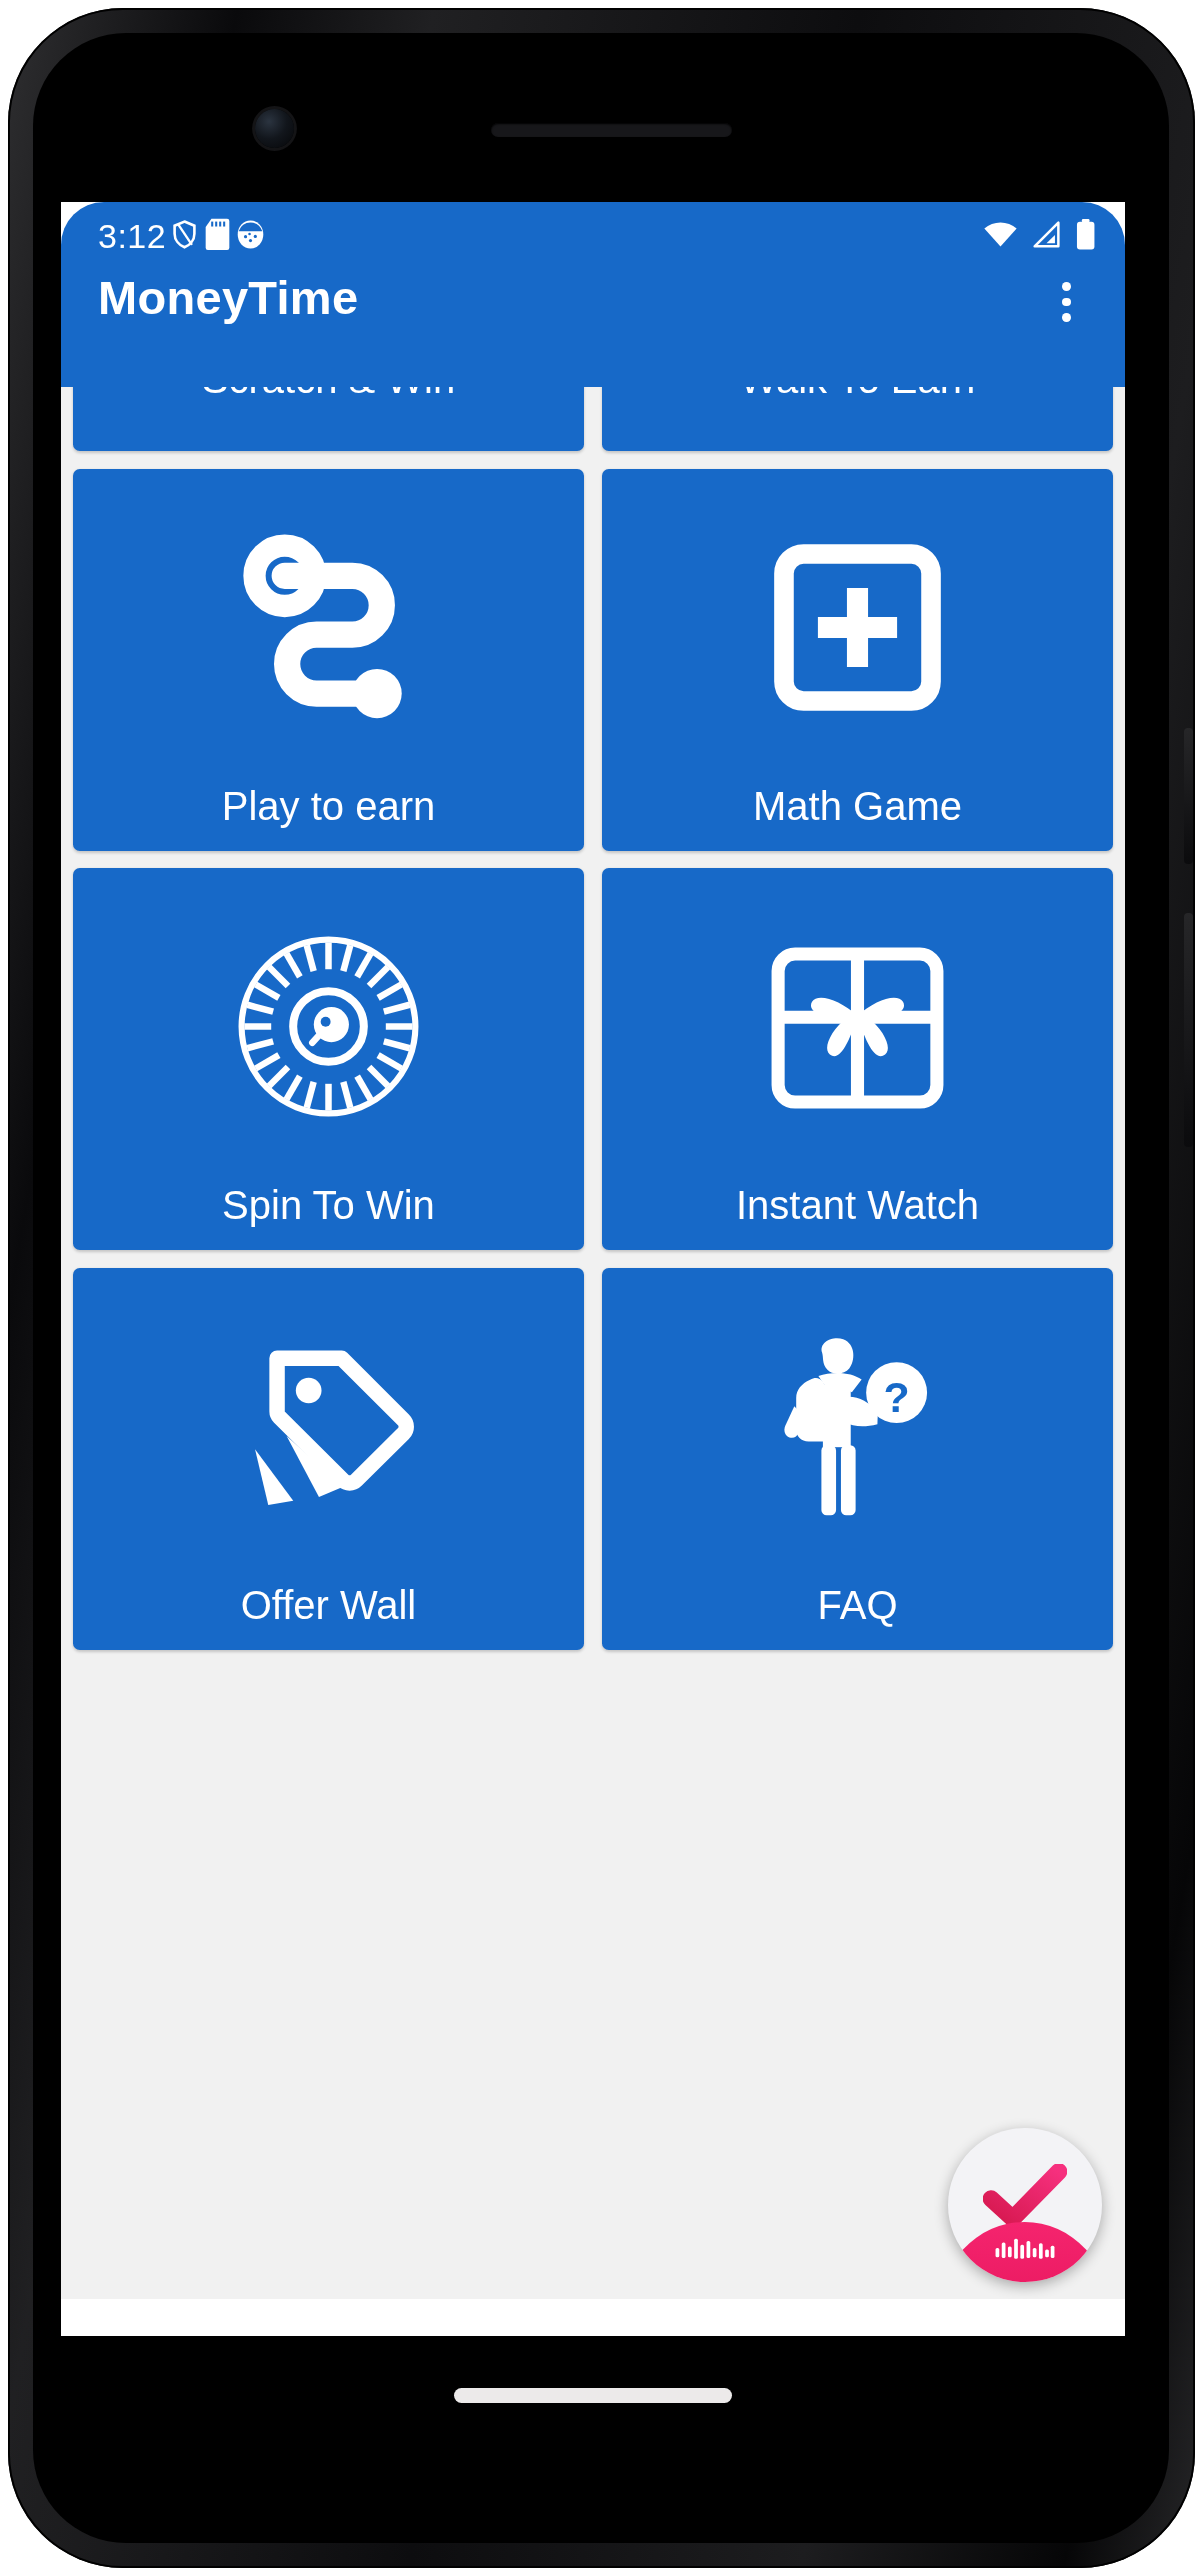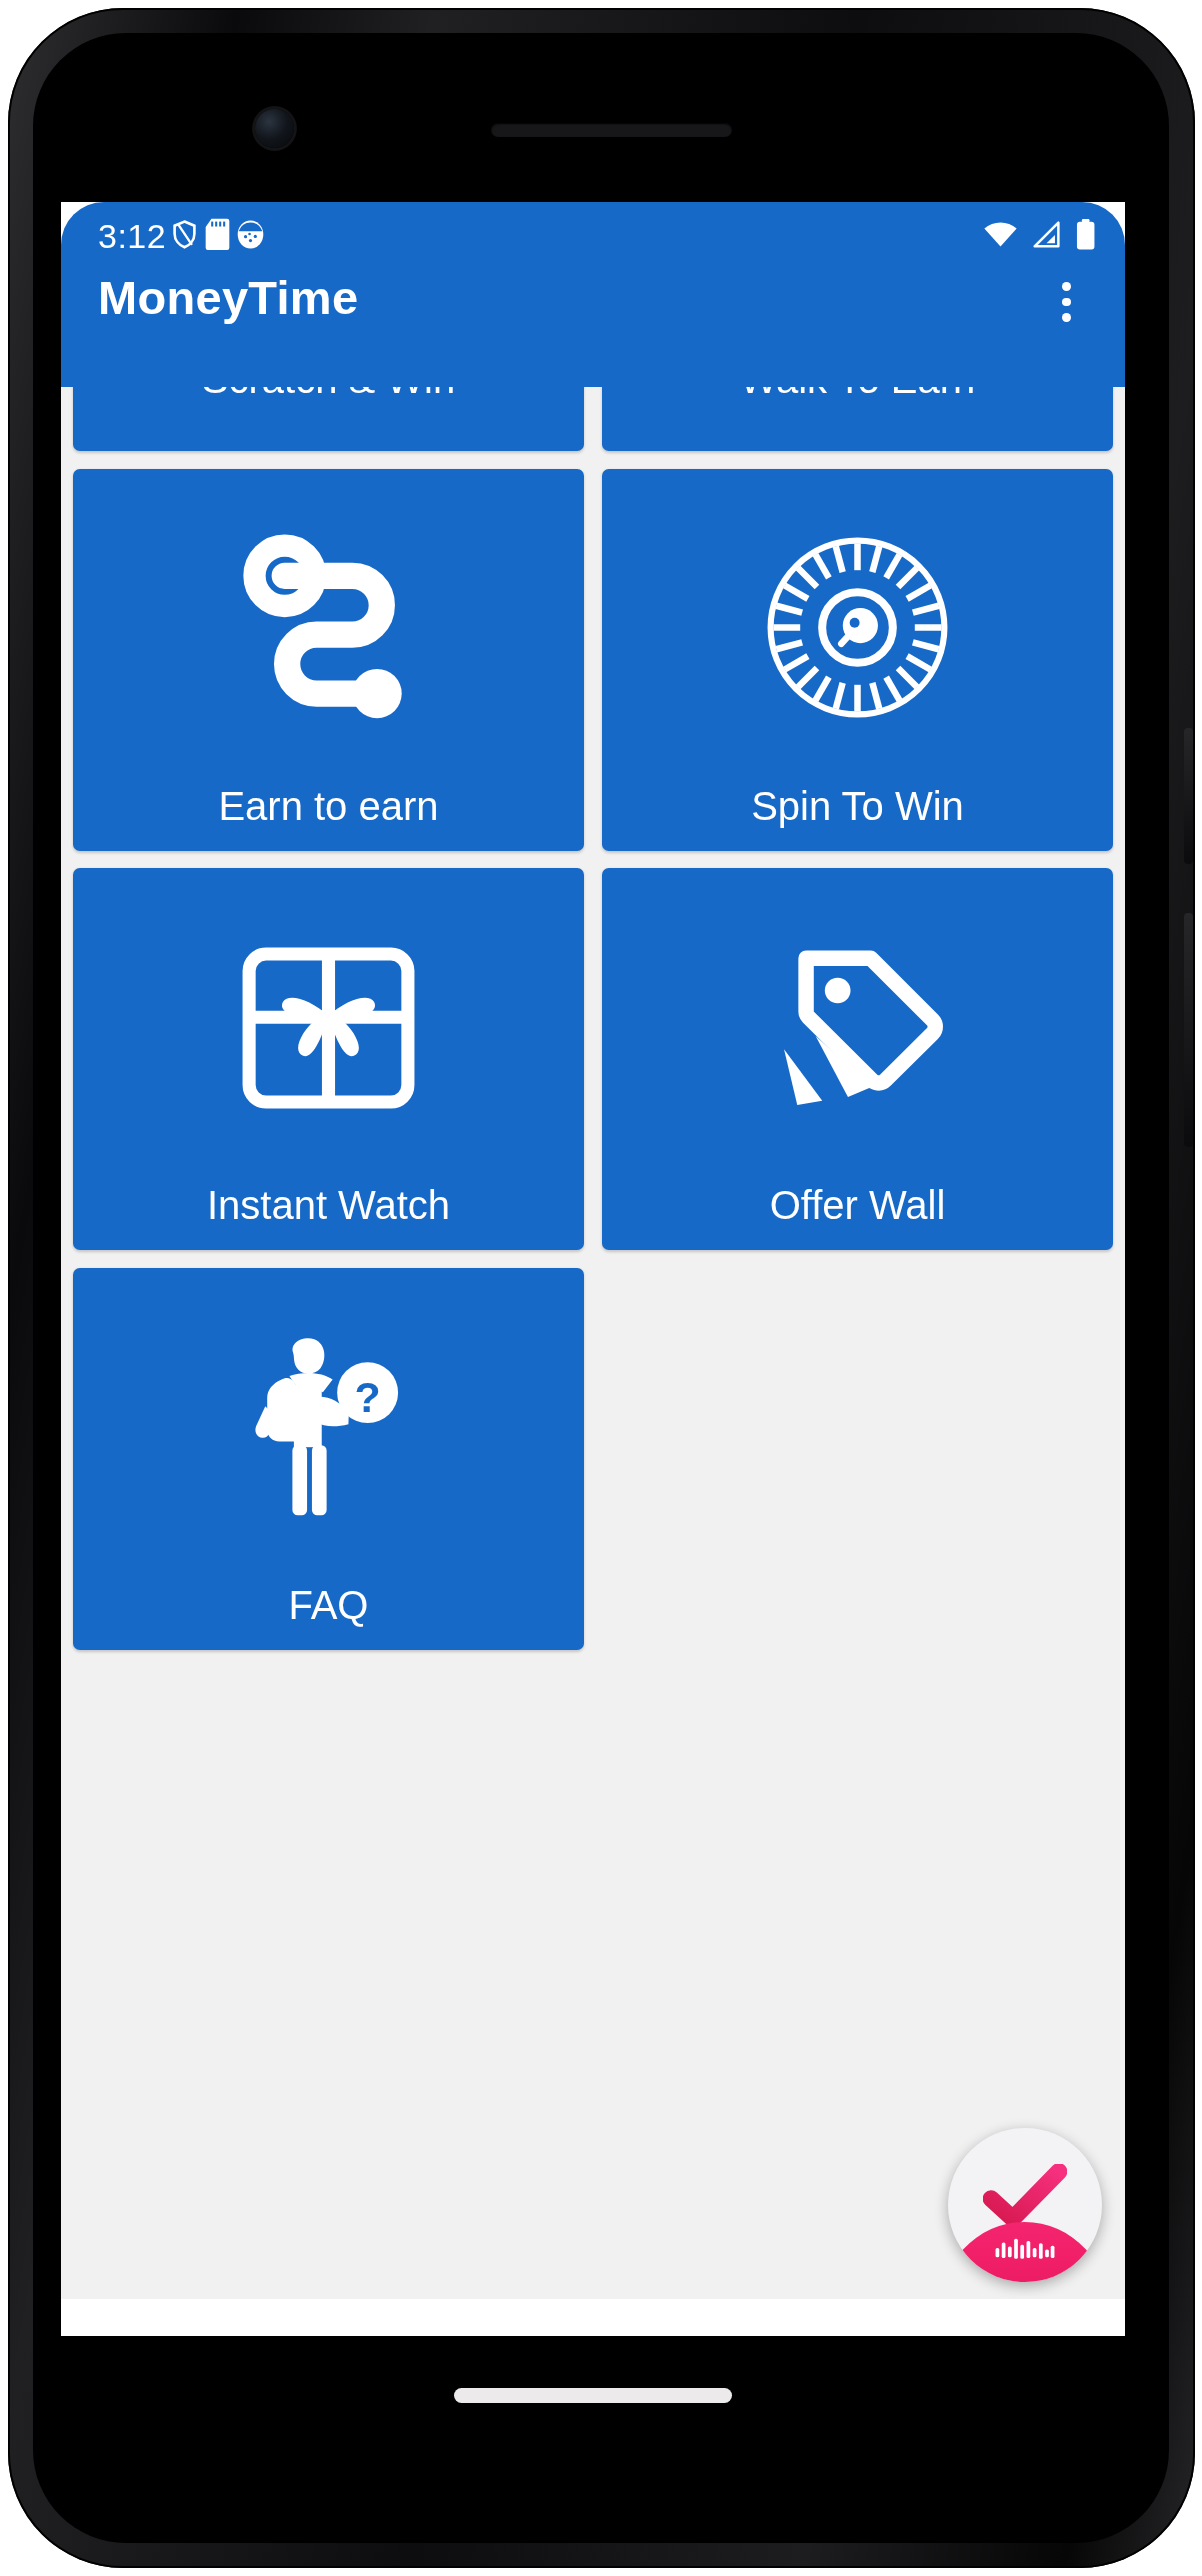--- a/index.html
+++ b/index.html
@@ -312,23 +312,34 @@
       <div class="tile">
         <div class="tile-icon">
           <span>
             <svg width="191" height="191" viewBox="0 0 48 48" fill="none" stroke="#fff" stroke-width="6.6" stroke-linecap="round" stroke-linejoin="round">
               <path d="M13 11 H30 a7.4 7.4 0 0 1 0 14.8 H21 a7.4 7.4 0 0 0 0 14.8 H35"></path>
               <circle cx="13" cy="11" r="7.6" fill="none" stroke-width="5.6"></circle>
               <circle cx="36.2" cy="40.6" r="6.2" fill="#fff" stroke="none"></circle>
             </svg>
           </span>
         </div>
-        <div class="tile-label">Earn to earn</div>
-      </div>
-
+        <div class="tile-label">Play to earn</div>
+      </div>
+
+      <div class="tile">
+        <div class="tile-icon">
+          <span>
+            <svg width="181" height="181" viewBox="0 0 48 48">
+              <rect x="4.5" y="4.5" width="39" height="39" rx="5.2" ry="5.2" fill="none" stroke="#fff" stroke-width="5.2"></rect>
+              <path d="M24 13.5 V34.5 M13.5 24 H34.5" stroke="#fff" stroke-width="5.6" stroke-linecap="butt"></path>
+            </svg>
+          </span>
+        </div>
+        <div class="tile-label">Math Game</div>
+      </div>
 
       <div class="tile">
         <div class="tile-icon">
           <span>
             <svg width="191" height="191" viewBox="0 0 100 100">
               <g stroke="#fff" stroke-width="3.4" stroke-linecap="butt">
                 <g id="ticks">
                   <line x1="50" y1="6" x2="50" y2="20"></line>
                   <line x1="50" y1="6" x2="50" y2="20" transform="rotate(15 50 50)"></line>
                   <line x1="50" y1="6" x2="50" y2="20" transform="rotate(30 50 50)"></line>

